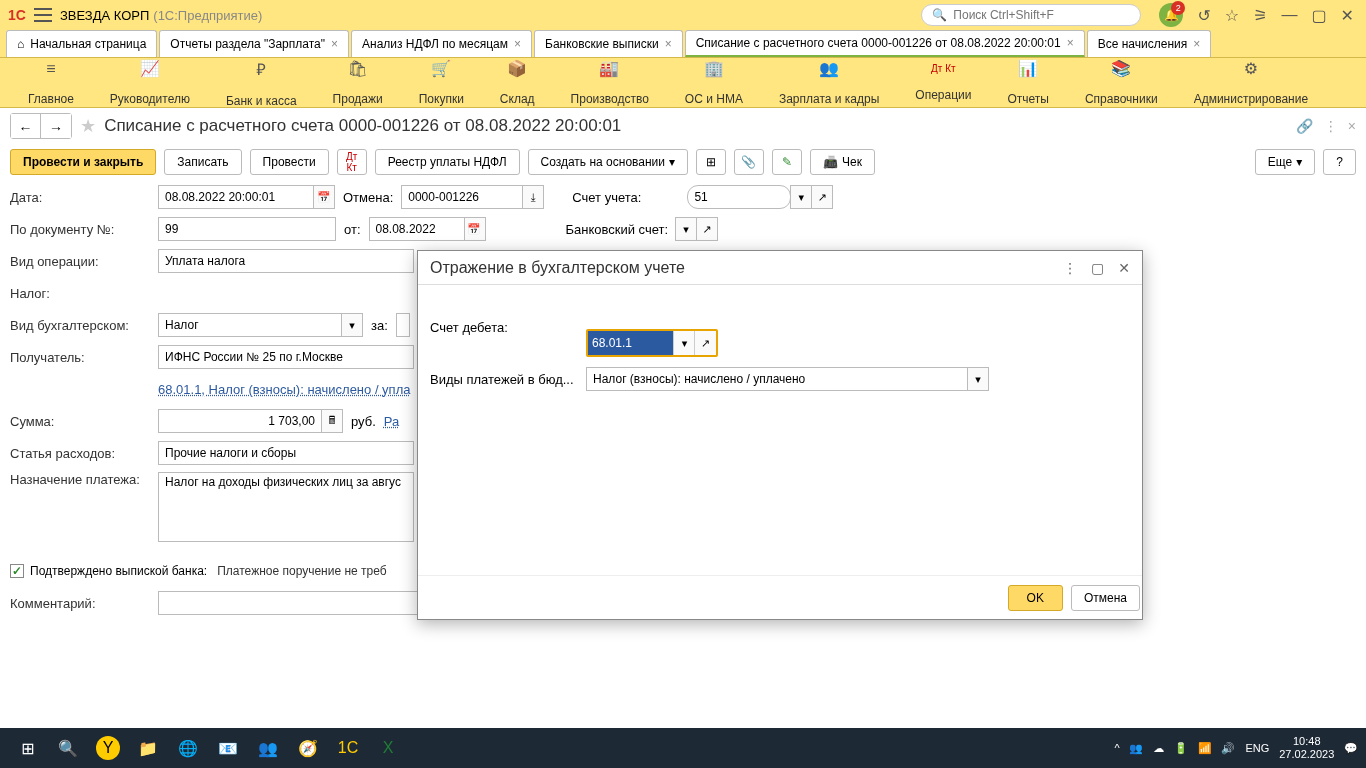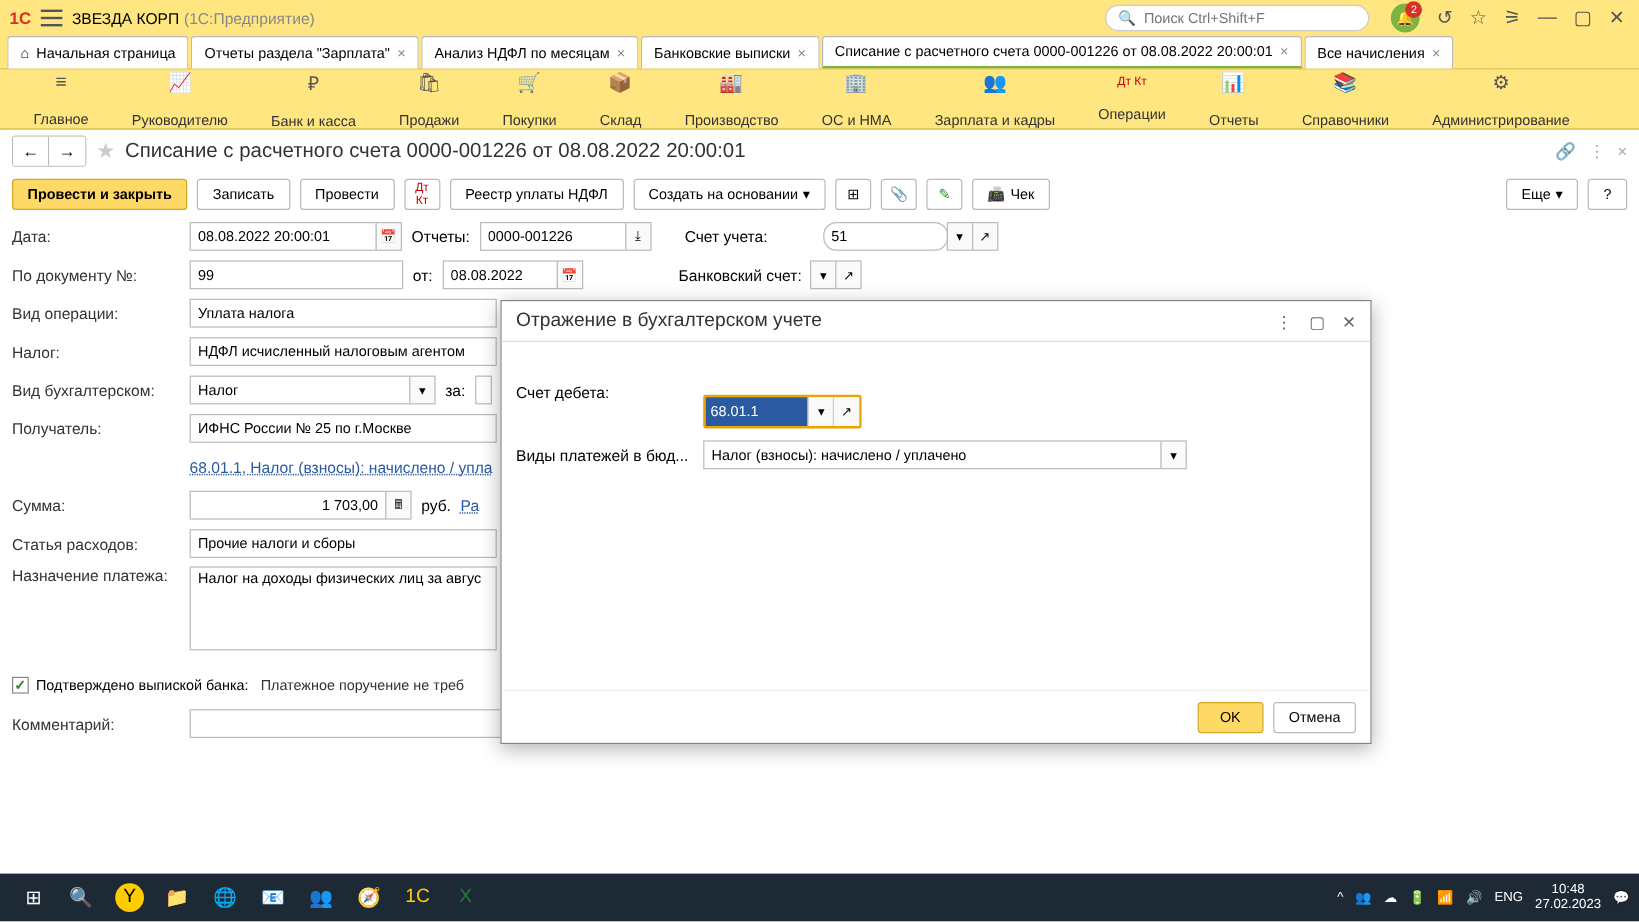--- a/index.html
+++ b/index.html
@@ -62,21 +62,21 @@
 .modal { position: absolute; left: 417px; top: 250px; width: 726px; height: 370px; background: #fff; border: 1px solid #888; box-shadow: 0 4px 16px rgba(0,0,0,0.3); display: flex; flex-direction: column; }
 .modal-header { height: 34px; display: flex; align-items: center; padding: 0 12px; border-bottom: 1px solid #ddd; }
 .modal-title { font-size: 16px; color: #333; }
 .modal-header-icons { margin-left: auto; display: flex; gap: 14px; color: #666; font-size: 14px; }
 .modal-header-icons span { cursor: pointer; }
 .modal-body { flex: 1; padding: 12px; }
 .modal-row { display: flex; align-items: center; margin-bottom: 10px; }
 .modal-label { width: 156px; font-size: 13px; }
 .modal-input-highlight { border: 2px solid #e8a400; display: flex; height: 28px; border-radius: 2px; margin-top: 32px; }
 .modal-input-highlight input { border: none; background: #2c5aa0; color: #fff; padding: 2px 4px; width: 86px; font-size: 12px; }
-.modal-footer { height: 44px; display: flex; align-items: center; justify-content: flex-end; padding: 0 12px; gap: 8px; border-top: 1px solid #eee; }
+.modal-footer { height: 44px; display: flex; align-items: center; justify-content: flex-end; padding: 0 2px; gap: 8px; border-top: 1px solid #eee; }
 .btn-ok { background: #ffd966; border-color: #d4a927; padding: 5px 18px; }
 
 
 .taskbar { position: absolute; bottom: 0; left: 0; right: 0; height: 40px; background: #1e2936; display: flex; align-items: center; padding: 0 8px; color: #fff; }
 .taskbar .tb-item { width: 40px; height: 40px; display: flex; align-items: center; justify-content: center; cursor: pointer; font-size: 16px; }
 .taskbar .tb-right { margin-left: auto; display: flex; align-items: center; gap: 10px; font-size: 11px; }
 .tb-time { text-align: center; line-height: 1.2; }
 .checkbox { width: 14px; height: 14px; border: 1px solid #888; display: inline-flex; align-items: center; justify-content: center; color: #2c8a2c; font-weight: bold; margin-right: 6px; }
 </style>
 </head>
@@ -225,21 +225,21 @@
   </div>
 </div>
 
 <div class="form-area">
   <div class="form-row">
     <span class="form-label">Дата:</span>
     <div class="input-group">
       <input class="form-input" style="width: 156px;" value="08.08.2022 20:00:01">
       <span class="cal-btn">📅</span>
     </div>
-    <span class="mid-label">Отчеты:</span>
+    <span class="mid-label">Отмена:</span>
     <div class="input-group">
       <input class="form-input" style="width: 122px;" value="0000-001226">
       <span class="cal-btn">⤓</span>
     </div>
     <span class="mid-label" style="margin-left:28px">Счет учета:</span>
     <div class="input-group" style="margin-left:38px">
       <input class="form-input" style="width: 104px; border-radius: 11px;" value="51">
       <span class="dd-btn">▾</span>
       <span class="ext-btn">↗</span>
     </div>
@@ -260,21 +260,20 @@
     </div>
   </div>
 
   <div class="form-row">
     <span class="form-label">Вид операции:</span>
     <input class="form-input" style="width: 256px;" value="Уплата налога">
   </div>
 
   <div class="form-row">
     <span class="form-label">Налог:</span>
-    <input class="form-input" style="width: 256px;" value="НДФЛ исчисленный налоговым агентом">
   </div>
 
   <div class="form-row">
     <span class="form-label">Вид бухгалтерском:</span>
     <div class="input-group">
       <input class="form-input" style="width: 184px;" value="Налог">
       <span class="dd-btn">▾</span>
     </div>
     <span class="mid-label">за:</span>
     <input class="form-input" style="width: 14px;" value="А">

